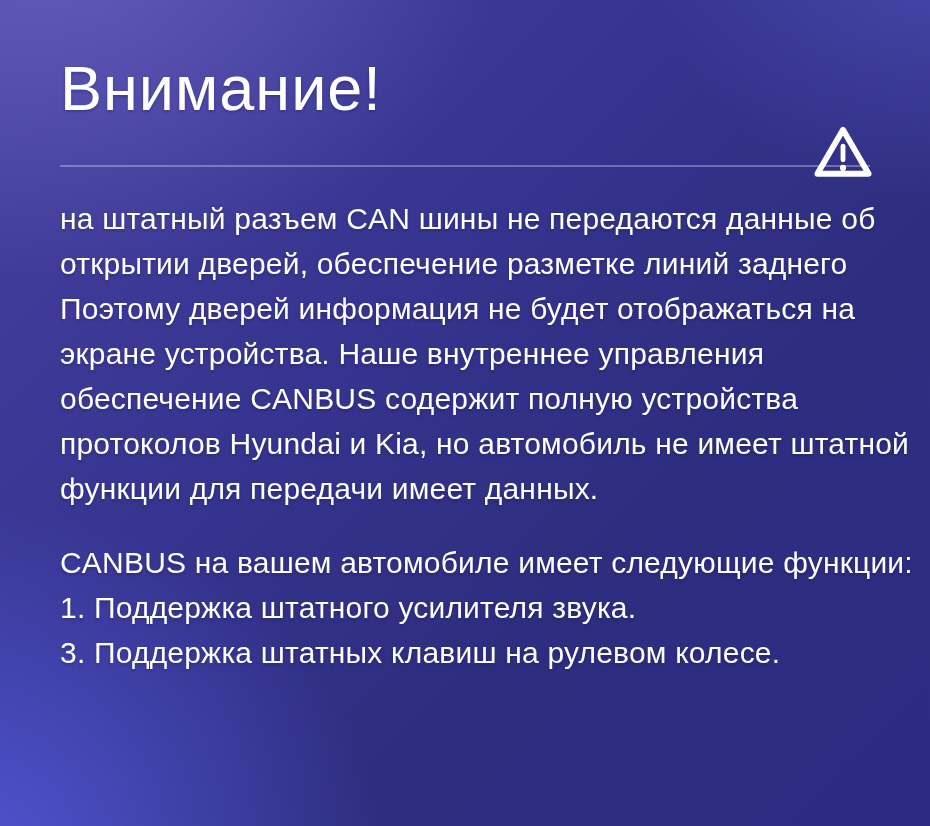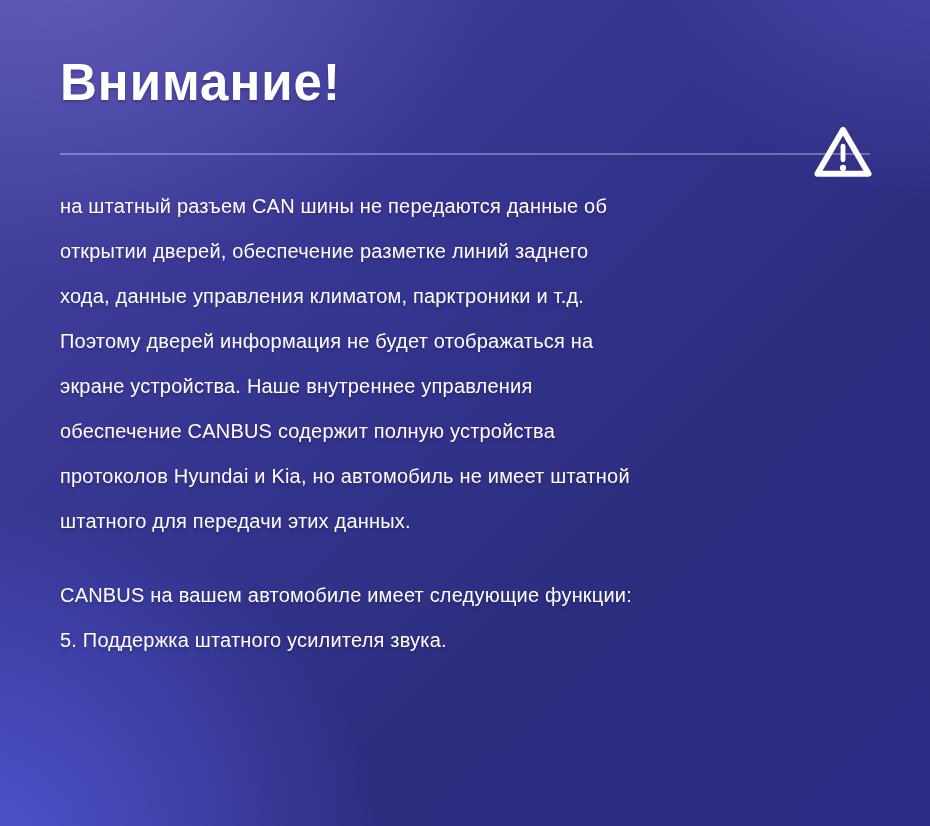--- a/index.html
+++ b/index.html
@@ -21,42 +21,42 @@
       linear-gradient(135deg, #45429f 0%, #35348f 40%, #2e2e80 65%, #2b2b84 100%);
   }
   .content {
     position: relative;
     padding: 0 60px;
     height: 100%;
     box-sizing: border-box;
   }
   .page-title {
     margin: 57px 0 0 0;
-    font-size: 51px;
+    font-size: 63px;
     line-height: 1;
-    font-weight: bold;
+    font-weight: normal;
     letter-spacing: 1px;
     text-shadow: 0 2px 3px rgba(10, 10, 50, 0.25);
   }
   .warning-icon {
     position: absolute;
     top: 66px;
     right: 56px;
     width: 62px;
     height: 58px;
   }
   .divider {
     margin: 45px 0 0 0;
     border: none;
     height: 0;
     border-top: 2px solid rgba(255, 255, 255, 0.30);
   }
   .para {
     margin: 29px 0 0 0;
-    font-size: 20px;
+    font-size: 30px;
     line-height: 45px;
     letter-spacing: 0.2px;
     text-shadow: 0 2px 3px rgba(10, 10, 50, 0.22);
   }
   .para-second {
   }
   .text-line {
     white-space: nowrap;
   }
 </style>
@@ -74,27 +74,27 @@
         <line x1="32" y1="24" x2="32" y2="38" stroke="#ffffff" stroke-width="5" stroke-linecap="round"></line>
         <circle cx="32" cy="46.5" r="3.2" fill="#ffffff"></circle>
       </svg>
     </span>
 
     <hr class="divider">
 
     <div class="para">
       <div class="text-line">на штатный разъем CAN шины не передаются данные об</div>
       <div class="text-line">открытии дверей, обеспечение разметке линий заднего</div>
-      <div class="text-line">хода, данные управления климатом, парктроники и т.д.</div>
       <div class="text-line">Поэтому дверей информация не будет отображаться на</div>
       <div class="text-line">экране устройства. Наше внутреннее управления</div>
       <div class="text-line">обеспечение CANBUS содержит полную устройства</div>
       <div class="text-line">протоколов Hyundai и Kia, но автомобиль не имеет штатной</div>
-      <div class="text-line">штатного для передачи этих данных.</div>
+      <div class="text-line">функции для передачи имеет данных.</div>
     </div>
 
     <div class="para para-second">
       <div class="text-line">CANBUS на вашем автомобиле имеет следующие функции:</div>
-      <div class="text-line">5. Поддержка штатного усилителя звука.</div>
+      <div class="text-line">1. Поддержка штатного усилителя звука.</div>
+      <div class="text-line">3. Поддержка штатных клавиш на рулевом колесе.</div>
     </div>
 
   </div>
 </div>
 
 </body></html>

